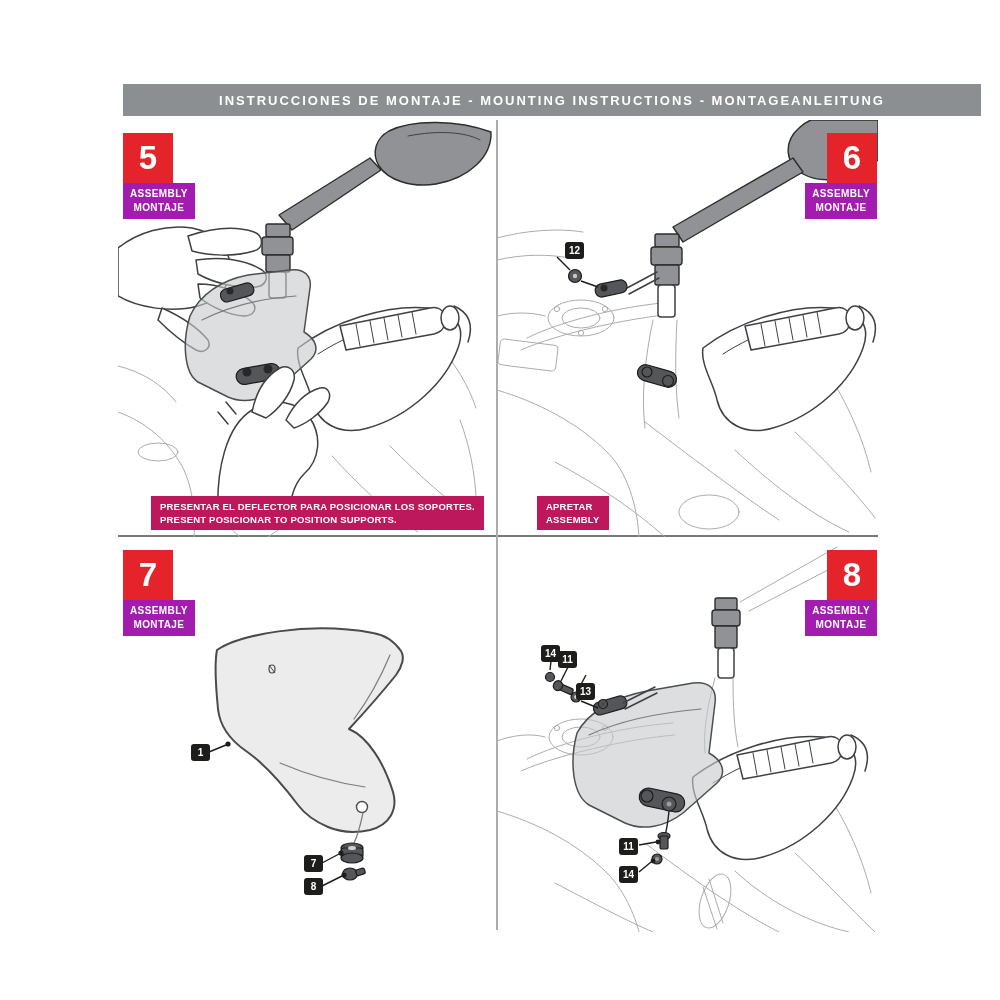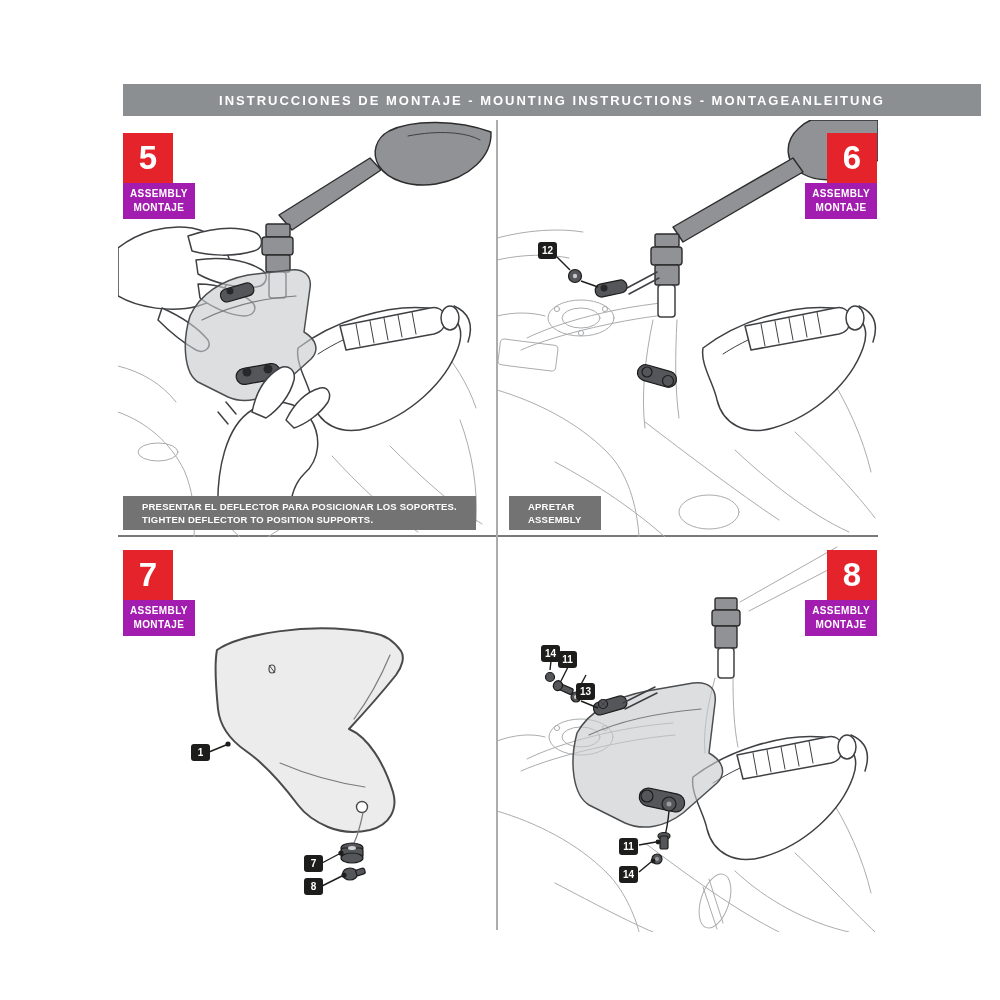--- a/index.html
+++ b/index.html
@@ -7,22 +7,22 @@
           font-family:"Liberation Sans",sans-serif;}
   .header-bar{position:absolute;left:123px;top:84px;width:858px;height:32px;background:#8c8f91;
           color:#fff;display:flex;align-items:center;justify-content:center;font-weight:bold;
           font-size:13px;letter-spacing:2px;white-space:nowrap;}
   .divider-h{position:absolute;left:118px;top:535px;width:760px;height:2px;background:#77797b;}
   .divider-v{position:absolute;left:496px;top:120px;width:2px;height:810px;background:#aaacae;}
   .step-badge{position:absolute;width:50px;height:50px;background:#e4242a;color:#fff;
           display:flex;align-items:center;justify-content:center;font-size:33px;font-weight:bold;}
   .step-tag{position:absolute;background:#a21caf;color:#fff;font-size:10px;font-weight:bold;
           letter-spacing:.4px;line-height:14px;padding:4px 7px;text-align:center;white-space:nowrap;}
-  .caption{position:absolute;background:#737373;color:#fff;font-size:9.5px;font-weight:bold;
-          letter-spacing:.2px;line-height:13px;padding:4px 19px;white-space:nowrap;}
+  .caption{position:absolute;background:#be185d;color:#fff;font-size:9.5px;font-weight:bold;
+          letter-spacing:.2px;line-height:13px;padding:4px 9px;white-space:nowrap;margin-left:28px;}
   .chip{position:absolute;min-width:13px;height:13px;background:#1d1d1b;color:#fff;font-size:10px;
           font-weight:bold;display:flex;align-items:center;justify-content:center;padding:1px 2px;
           border-radius:2px;box-shadow:0 0 0 1px #1d1d1b;}
   .panel-svg{position:absolute;}
   
   .s-ln{fill:none;stroke:#3e4043;stroke-width:1.5;stroke-linecap:round;stroke-linejoin:round;}
   .s-th{fill:none;stroke:#3e4043;stroke-width:1;stroke-linecap:round;}
   .s-lt{fill:none;stroke:#aaacae;stroke-width:1;stroke-linecap:round;stroke-linejoin:round;}
   .s-wh{fill:#fff;stroke:#3e4043;stroke-width:1.5;stroke-linejoin:round;}
   .s-mir{fill:#909295;stroke:#2d2d2d;stroke-width:1.4;stroke-linejoin:round;}
@@ -271,28 +271,28 @@
   </div>
 
   <div class="step-badge" style="left:827px;top:550px">8</div>
   <div class="step-tag" style="right:123px;top:600px">
     <div>ASSEMBLY</div>
     <div>MONTAJE</div>
   </div>
 
   <div class="caption" style="left:123px;top:496px">
     <div>PRESENTAR EL DEFLECTOR PARA POSICIONAR LOS SOPORTES.</div>
-    <div>TIGHTEN DEFLECTOR TO POSITION SUPPORTS.</div>
+    <div>PRESENT POSICIONAR TO POSITION SUPPORTS.</div>
   </div>
   <div class="caption" style="left:509px;top:496px">
     <div>APRETAR</div>
     <div>ASSEMBLY</div>
   </div>
 
-  <div class="chip" style="left:539px;top:243px">12</div>
+  <div class="chip" style="left:566px;top:243px">12</div>
 
   <div class="chip" style="left:192px;top:745px">1</div>
   <div class="chip" style="left:305px;top:856px">7</div>
   <div class="chip" style="left:305px;top:879px">8</div>
 
   <div class="chip" style="left:542px;top:646px">14</div>
   <div class="chip" style="left:559px;top:652px">11</div>
   <div class="chip" style="left:577px;top:684px">13</div>
   <div class="chip" style="left:620px;top:839px">11</div>
   <div class="chip" style="left:620px;top:867px">14</div>

